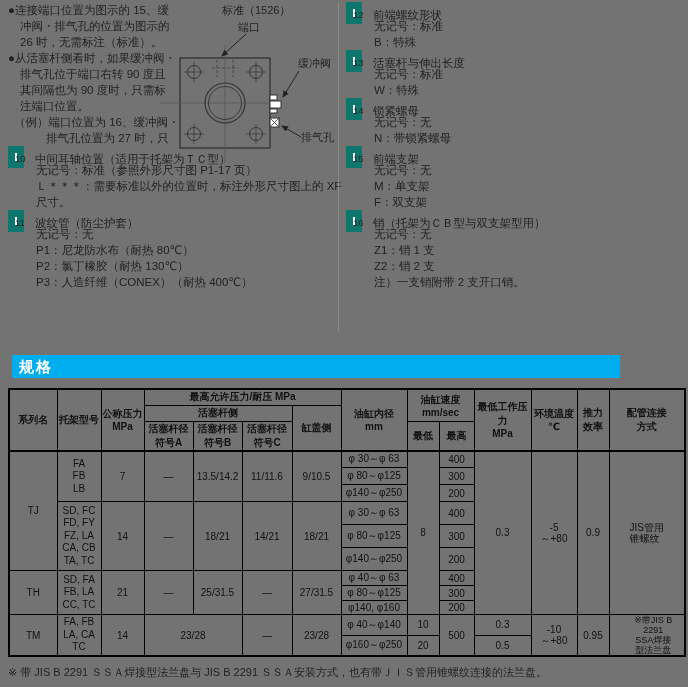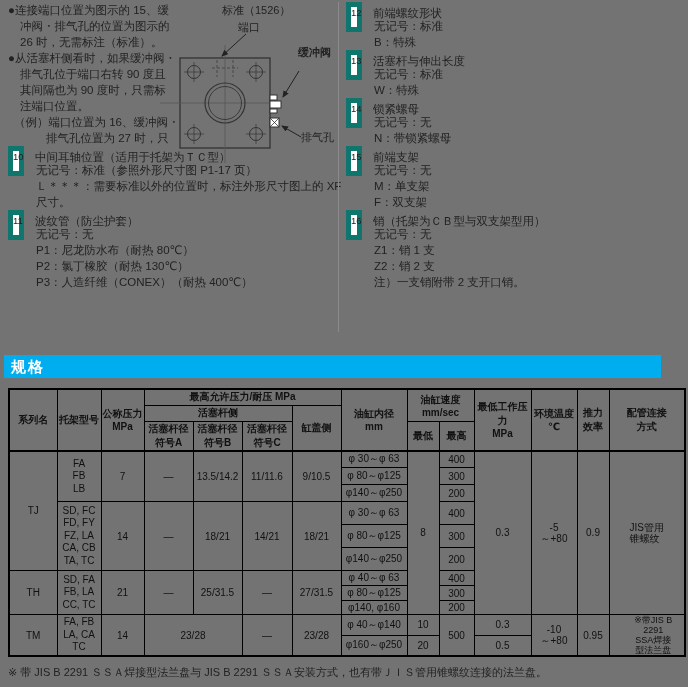--- a/index.html
+++ b/index.html
@@ -11,29 +11,29 @@
   .tcol { position:absolute; top:2px; }
   #left-col  { left:8px;  width:330px; }
   #right-col { left:344px; width:340px; }
   .tline { height:16px; line-height:16px; font-size:11.5px; white-space:nowrap; color:#222; }
   .i1 { padding-left:12px; }
   .iex { padding-left:6px; }
   .i2 { padding-left:38px; }
   .i3 { padding-left:28px; }
   .r-sub { padding-left:30px; }
   .r-box { padding-left:2px; }
-  .numbox { display:inline-block; width:16px; height:30px; border:5px solid #0f766e; font-size:9.5px; line-height:12px; text-align:center; margin-right:11px; vertical-align:1px; color:#222; background:#fff; }
+  .numbox { display:inline-block; width:16px; height:22px; border:7px solid #0f766e; font-size:9.5px; line-height:12px; text-align:center; margin-right:11px; vertical-align:1px; color:#222; background:#fff; }
   #col-divider { position:absolute; left:338px; top:2px; width:1px; height:330px; background:#8a8a8a; }
 
   
   #diagram { position:absolute; left:158px; top:0; width:186px; height:168px; }
   .dlabel { position:absolute; font-size:11px; line-height:13px; white-space:nowrap; color:#222; }
 
   
-  #spec-bar { position:absolute; left:4px; top:355px; width:657px; height:23px; }
+  #spec-bar { position:absolute; left:12px; top:355px; width:608px; height:23px; }
   #spec-bar .bar-title { color:#fff; font-weight:bold; font-size:15px; line-height:23px; padding-left:7px; letter-spacing:2px; }
 
   
   #table-wrap { position:absolute; left:8px; top:388px; }
   table { border-collapse:collapse; table-layout:fixed; width:676px; border:2px solid #000; }
   th,td { border:1px solid #000; font-size:10px; text-align:center; padding:0 1px; color:#111; overflow:hidden; }
   th { font-weight:bold; }
   .pre { white-space:pre-line; }
   tr.h1,tr.h2 { height:16px; }
   tr.h3 { height:26px; }
@@ -127,21 +127,21 @@
       </g>
 
       <g stroke="#222" stroke-width="1" fill="none">
         <line x1="88" y1="34" x2="64" y2="56" marker-end="url(#arw)"></line>
         <line x1="141" y1="71" x2="125" y2="97" marker-end="url(#arw)"></line>
         <line x1="143" y1="137" x2="124" y2="126" marker-end="url(#arw)"></line>
       </g>
     </svg>
     <div class="dlabel" style="left:64px; top:4px;">标准（1526）</div>
     <div class="dlabel" style="left:80px; top:21px;">端口</div>
-    <div class="dlabel" style="left:140px; top:46px;font-weight:bold;">缓冲阀</div>
+    <div class="dlabel" style="left:140px; top:57px;">缓冲阀</div>
     <div class="dlabel" style="left:143px; top:131px;">排气孔</div>
   </div>
 
   <div id="right-col" class="tcol">
     <div class="tline r-box">
       <span class="numbox">12</span><span>前端螺纹形状</span>
     </div>
     <div class="tline r-sub">无记号：标准</div>
     <div class="tline r-sub">B：特殊</div>
     <div class="tline r-box">

